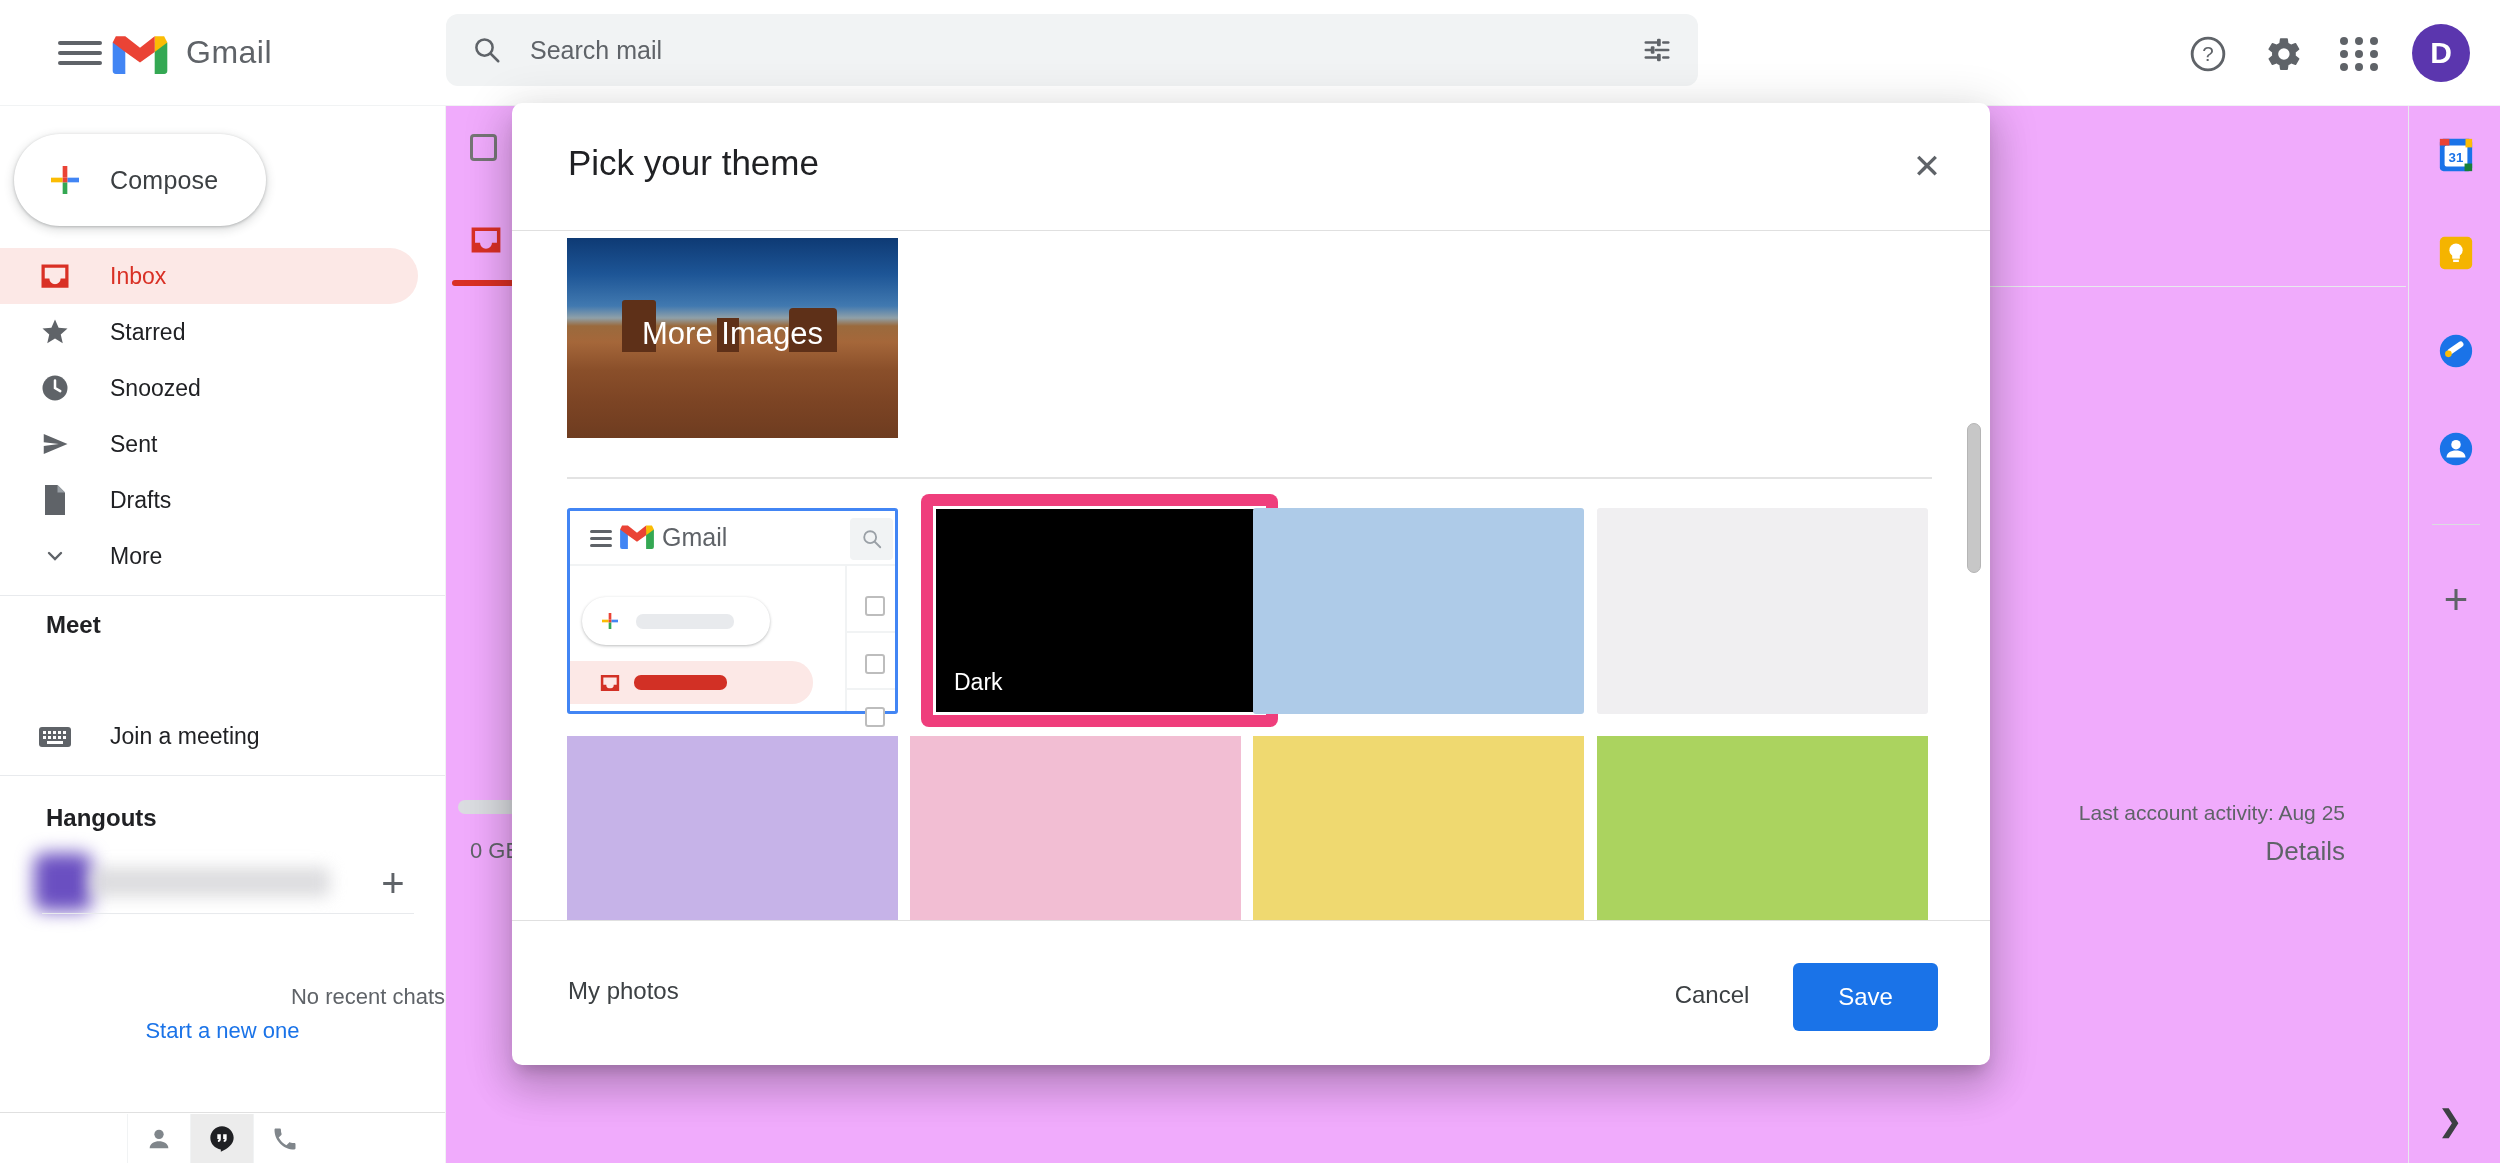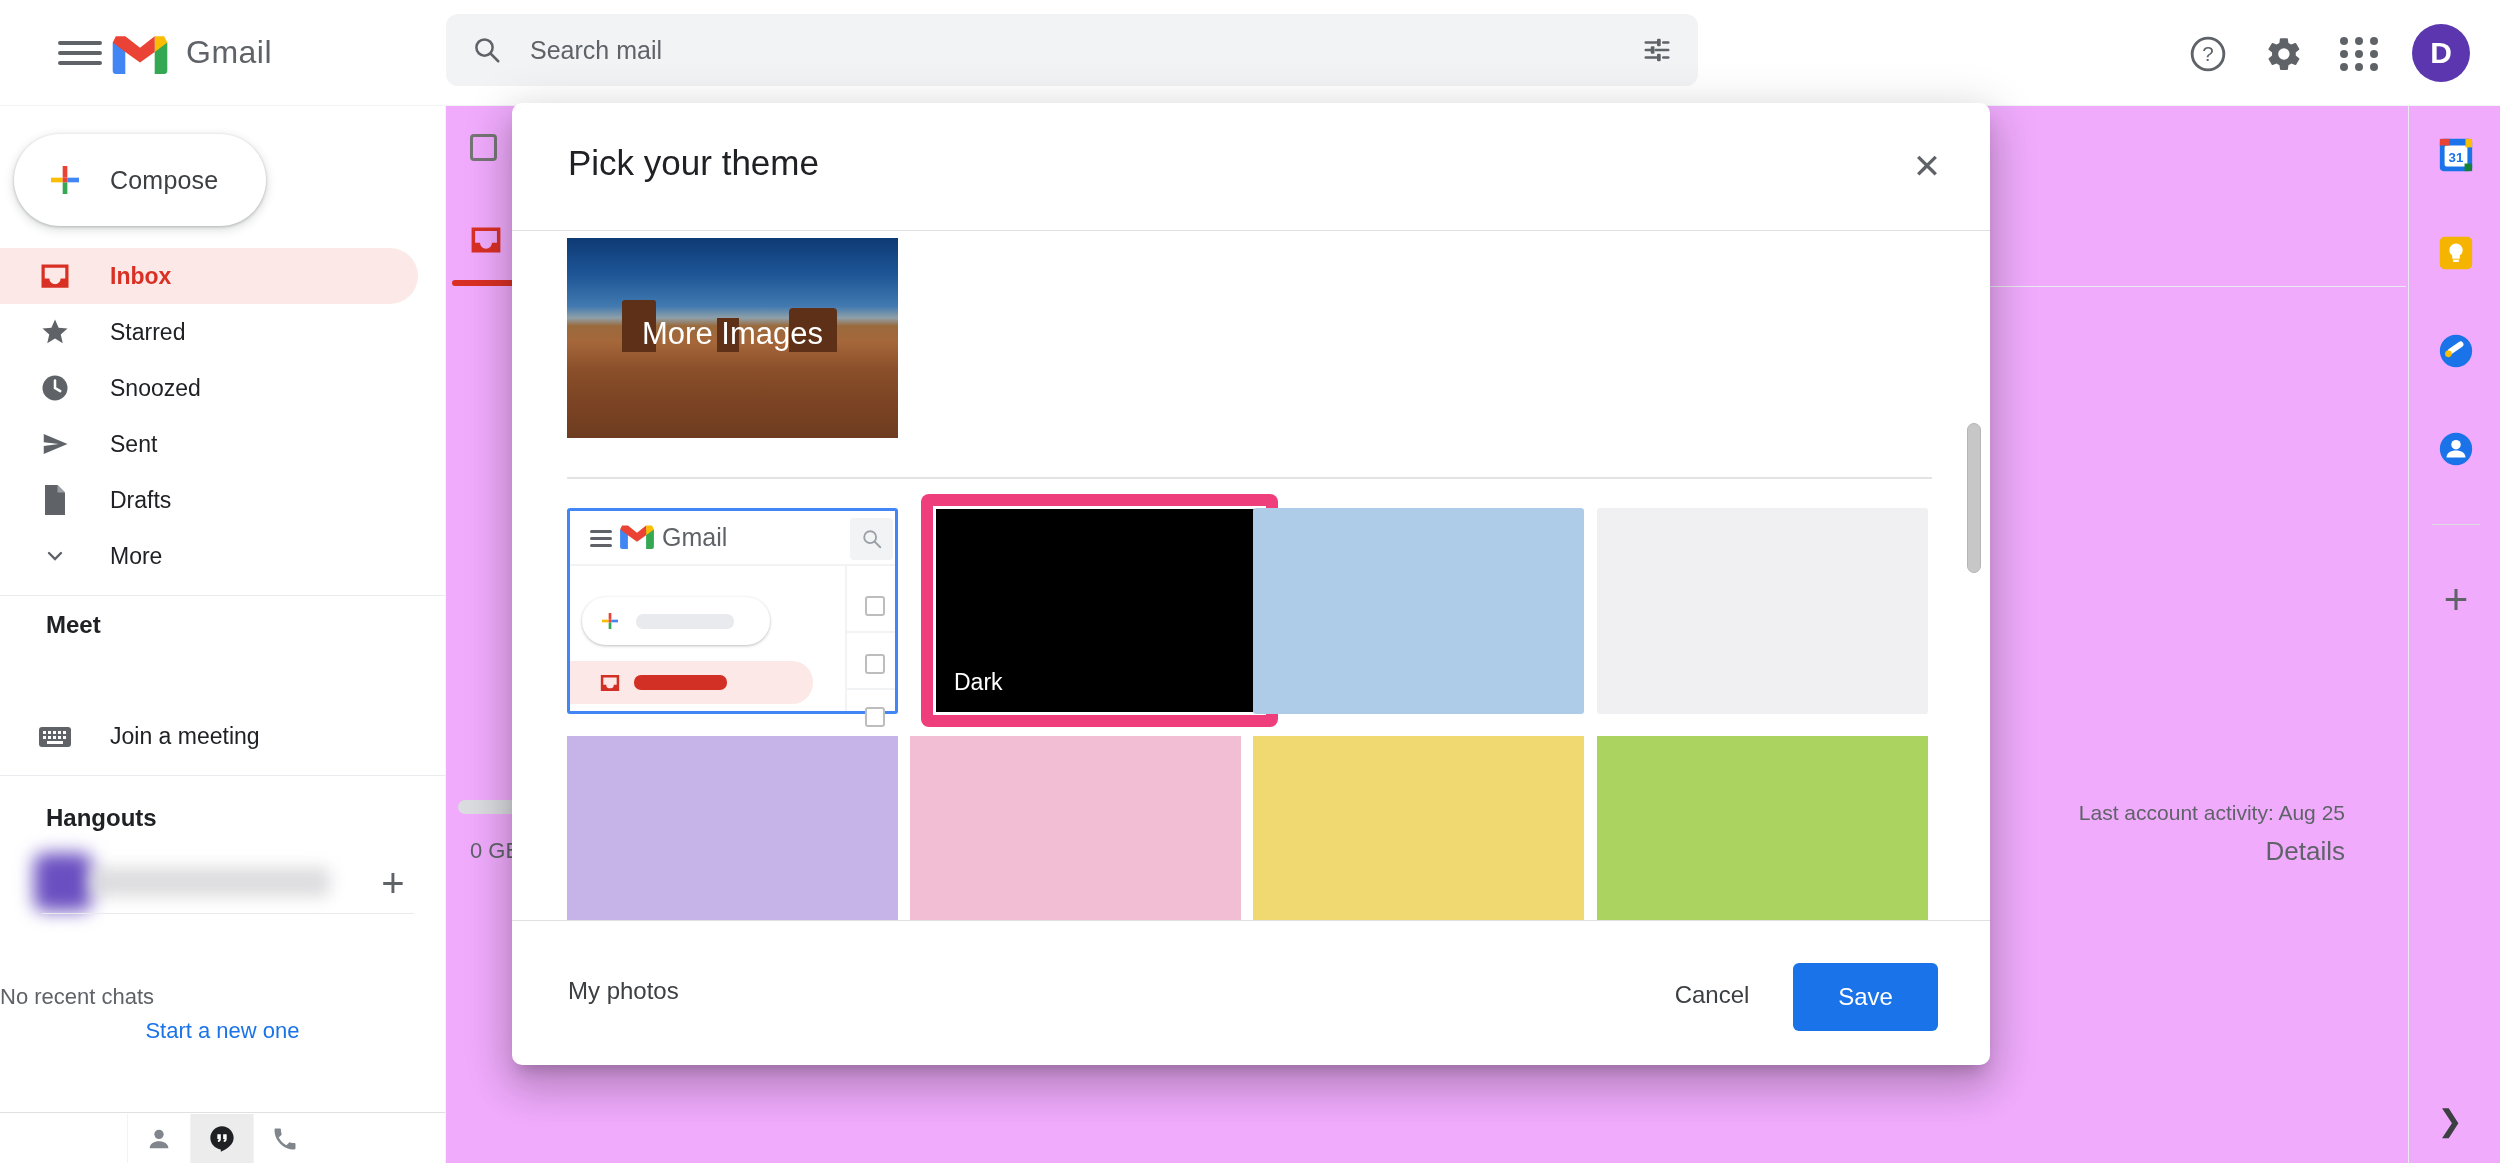--- a/index.html
+++ b/index.html
@@ -34,35 +34,35 @@
   #sidebar { position:absolute; left:0; top:106px; width:445px; bottom:0; background:#fff; z-index:4; }
   #sidebar-vline { position:absolute; left:445px; top:106px; bottom:0; width:1px; background:#f1f3f4; z-index:1; }
   #compose { left:14px; top:28px; width:252px; height:92px; background:#fff; border-radius:46px;
     box-shadow:0 1px 3px rgba(60,64,67,.3), 0 3px 8px 2px rgba(60,64,67,.15);
     display:flex; align-items:center; cursor:pointer; }
   #compose .lbl { font-size:25px; color:#3c4043; margin-left:24px; letter-spacing:.2px; }
   .nav-row { position:absolute; left:0; width:418px; height:56px; display:flex; align-items:center; cursor:pointer; }
   .nav-row .ic { width:110px; display:flex; justify-content:center; }
   .nav-row .lbl { font-size:23px; color:#202124; }
   .nav-row.active { background:#fce8e6; border-radius:0 28px 28px 0; }
-  .nav-row.active .lbl { font-weight:bold; }
+  .nav-row.active .lbl { font-weight:normal; }
   .sb-divider { position:absolute; left:0; width:445px; height:1px; background:#e8eaed; }
   .sec-head { position:absolute; left:46px; font-size:24px; font-weight:bold; color:#202124; }
   .meet-row { position:absolute; left:0; width:418px; height:55px; display:flex; align-items:center; cursor:pointer; }
   .meet-row .ic { width:110px; display:flex; justify-content:center; }
   .meet-row .lbl { font-size:23px; color:#202124; }
   #hangout-contact { position:absolute; left:20px; top:745px; width:380px; height:64px; cursor:pointer; }
   #hc-avatar { position:absolute; left:14px; top:2px; width:58px; height:58px; background:#6a4fc1;
     border-radius:10px; filter:blur(9px); }
   #hc-bar { position:absolute; left:70px; top:16px; width:240px; height:30px; background:#d5d5d8;
     border-radius:6px; filter:blur(8px); opacity:.8; }
   #hangout-add { position:absolute; left:368px; top:752px; width:50px; height:50px; font-size:40px;
     color:#5f6368; display:flex; align-items:center; justify-content:center; cursor:pointer; font-weight:300; }
   #hangout-div { position:absolute; left:42px; top:807px; width:372px; height:1px; background:#e8eaed; }
-  #no-chats { position:absolute; left:0; top:878px; width:445px; text-align:left; font-size:22px; color:#5f6368; }
+  #no-chats { position:absolute; left:0; top:878px; width:445px; text-align:right; font-size:22px; color:#5f6368; }
   #start-new { position:absolute; left:0; top:912px; width:445px; text-align:center; font-size:22px;
     color:#1a73e8; cursor:pointer; }
   #sb-footer { position:absolute; left:0; bottom:0; width:445px; height:51px; border-top:1px solid #e0e0e0;
     background:#fff; display:flex; }
   .sbf-tab { position:absolute; top:1px; width:63px; height:50px; display:flex; align-items:center;
     justify-content:center; cursor:pointer; border-left:1px solid #f1f3f4; }
   .sbf-tab.active { background:#ececec; }
 
   
   #selall-box { left:470px; top:134px; width:27px; height:27px; border:3px solid #757575; border-radius:4px; cursor:pointer; }

